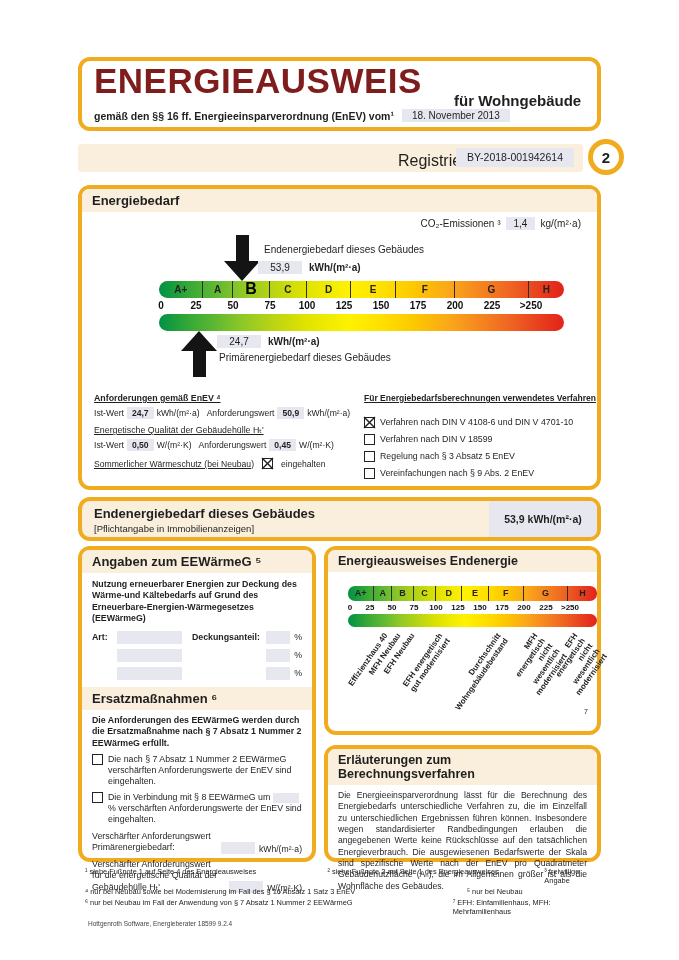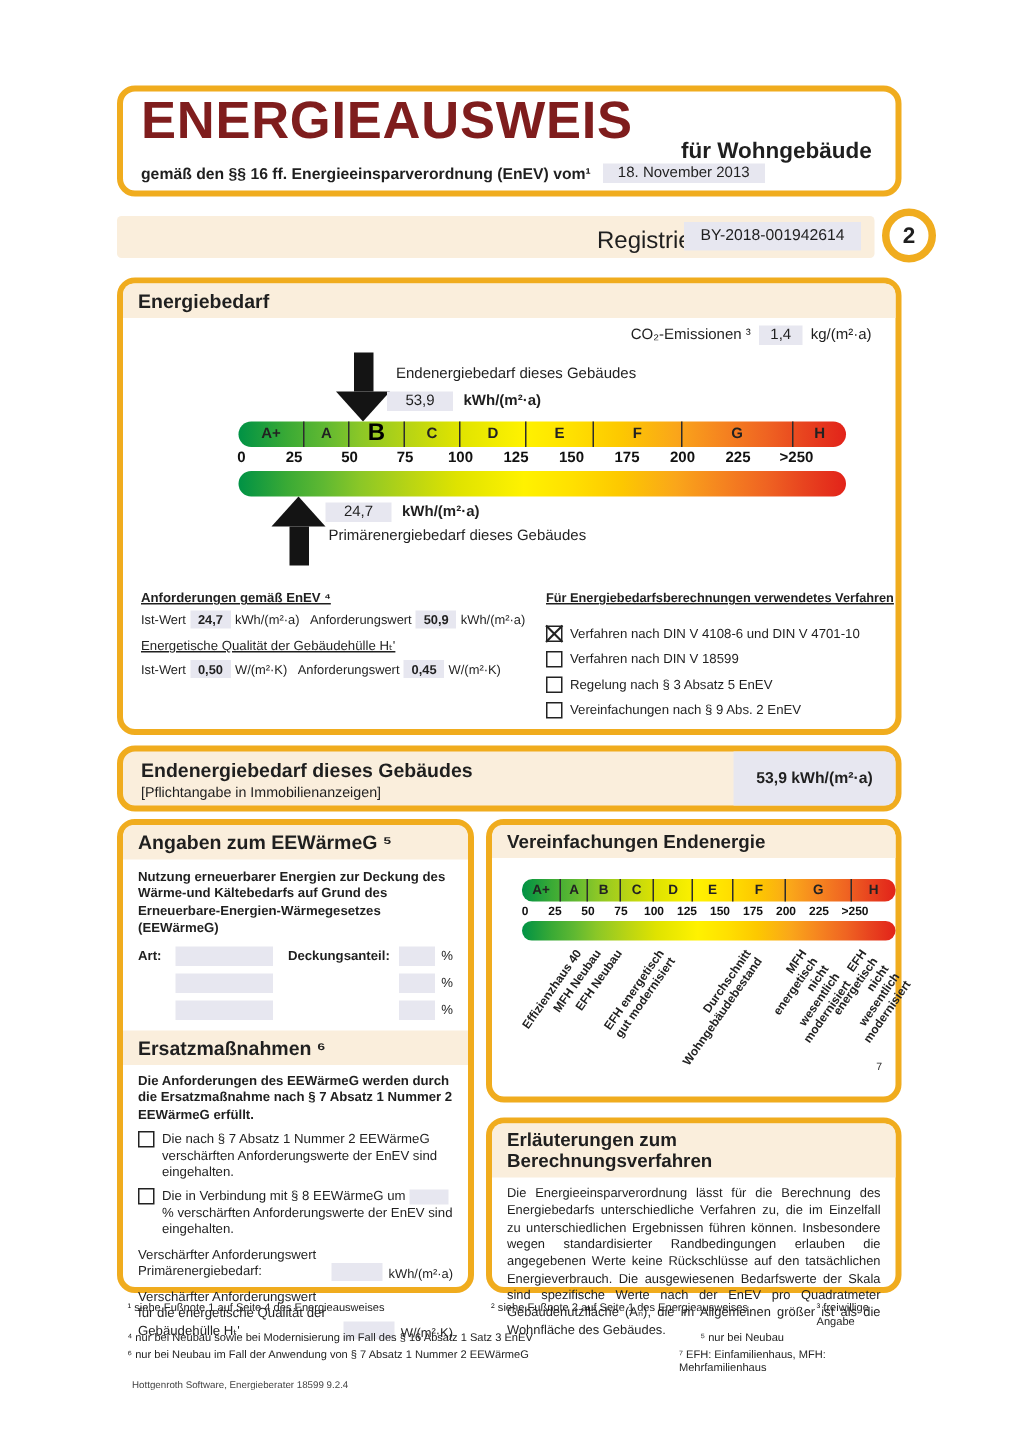--- a/index.html
+++ b/index.html
@@ -126,20 +126,30 @@
       </div>
       <div class="req-heading u" style="font-weight:normal;">Energetische Qualität der Gebäudehülle Hₜ'</div>
       <div class="valrow">
         <span>Ist-Wert</span>
         <span class="valbox">0,50</span>
         <span>W/(m²·K)</span>
         <span style="margin-left:4px;">Anforderungswert</span>
         <span class="valbox">0,45</span>
         <span>W/(m²·K)</span>
       </div>
+      <div class="valrow" style="margin-top:7px;gap:8px;">
+        <span class="u">Sommerlicher Wärmeschutz (bei Neubau)</span>
+        <span class="checkbox checked">
+          <svg width="13" height="13" viewBox="0 0 13 13">
+              <line x1="1" y1="1" x2="12" y2="12" stroke="#222" stroke-width="1.4"></line>
+              <line x1="12" y1="1" x2="1" y2="12" stroke="#222" stroke-width="1.4"></line>
+            </svg>
+        </span>
+        <span>eingehalten</span>
+      </div>
     </div>
 
     <div style="position:absolute;left:282px;top:204px;width:234px;">
       <div class="b u" style="font-size:8.5px;">Für Energiebedarfsberechnungen verwendetes Verfahren</div>
       <div class="chk-item" style="margin-top:14px;">
         <span class="checkbox checked">
           <svg width="13" height="13" viewBox="0 0 13 13">
               <line x1="1" y1="1" x2="12" y2="12" stroke="#222" stroke-width="1.4"></line>
               <line x1="12" y1="1" x2="1" y2="12" stroke="#222" stroke-width="1.4"></line>
             </svg>
@@ -227,21 +237,21 @@
     <div style="display:flex;margin:5px 10px 0 10px;align-items:flex-end;">
       <div class="small-p" style="flex:1;white-space:pre-line;">Verschärfter Anforderungswert
 für die energetische Qualität der
 Gebäudehülle Hₜ'</div>
       <span class="field" style="width:34px;height:12px;"></span>
       <span style="font-size:8.6px;margin-left:4px;">W/(m²·K)</span>
     </div>
   </div>
 
   <div class="obox" style="left:324px;top:546px;width:277px;height:189px;">
-    <div class="band" style="font-size:12.5px;">Vereinfachungen Endenergie</div>
+    <div class="band" style="font-size:12.5px;">Energieausweises Endenergie</div>
 
     <div class="bar grad" style="left:20px;top:36px;width:249px;height:15px;border-radius:7px;">
       <div class="bands" style="font-size:9px;line-height:15px;">
         <span style="width:26.4px;">A+</span>
         <span style="width:17.6px;">A</span>
         <span style="width:22px;">B</span>
         <span style="width:22px;">C</span>
         <span style="width:26.4px;">D</span>
         <span style="width:26.4px;">E</span>
         <span style="width:35.2px;">F</span>

